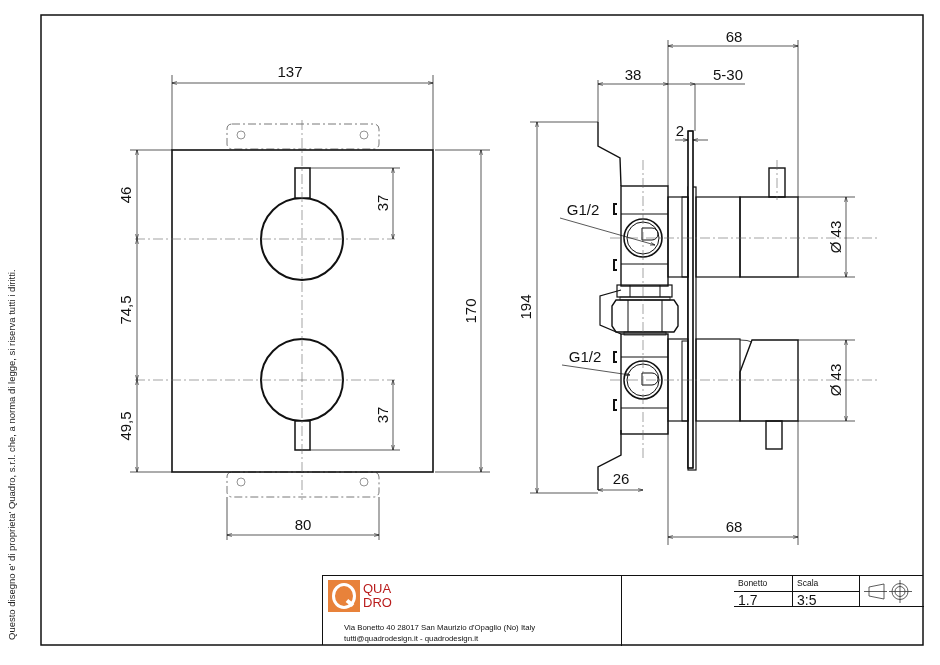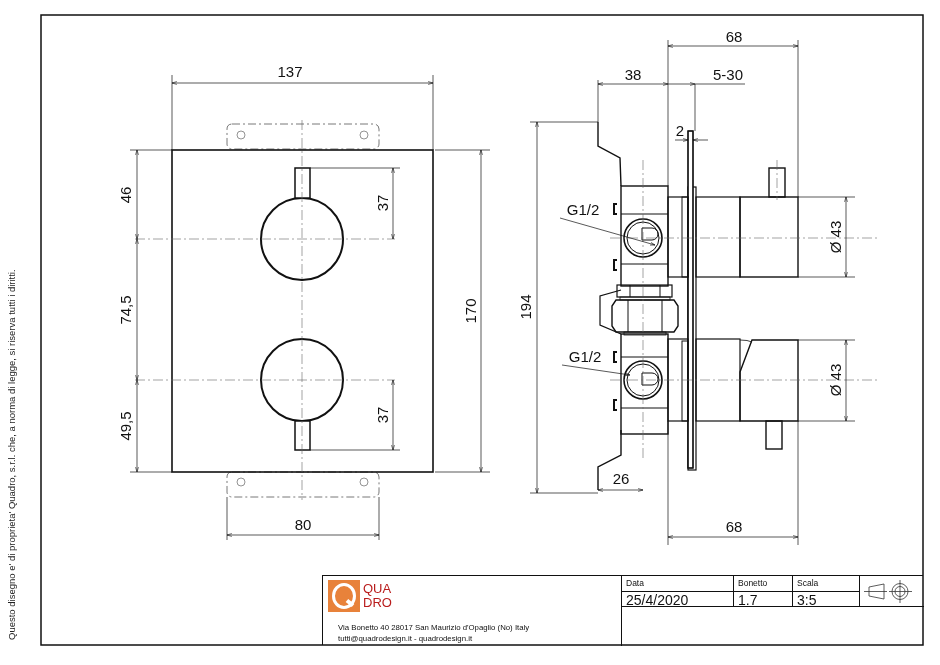--- a/index.html
+++ b/index.html
@@ -7,21 +7,21 @@
   #drawing{position:absolute;left:0;top:0;width:940px;height:665px;}
   .dim{font-family:"Liberation Sans",sans-serif;font-size:15px;fill:#111;}
   .side-note{position:absolute;left:6px;top:640px;transform-origin:0 0;transform:rotate(-90deg);font-size:9.5px;white-space:nowrap;color:#222;}
   .tb{position:absolute;left:322px;top:575px;width:601px;height:70px;border-top:1.5px solid #111;border-left:1.5px solid #111;box-sizing:border-box;}
   .tb-left{position:absolute;left:0;top:0;width:299px;height:70px;border-right:1.5px solid #111;box-sizing:border-box;}
   .logo{position:absolute;left:5px;top:4px;display:flex;align-items:center;}
   .logo-box{width:32px;height:32px;background:#e8823a;position:relative;}
   .logo-box .q{position:absolute;left:4px;top:3px;width:18px;height:20px;border:3.5px solid #fff;border-radius:50%;}
   .logo-box .tail{position:absolute;left:18px;top:21px;width:8px;height:4px;background:#fff;transform:rotate(40deg);}
   .logo-text{margin-left:3px;color:#b91c1c;font-size:13px;line-height:14px;}
-  .addr{position:absolute;left:15px;top:46px;font-size:7.8px;line-height:11px;}
+  .addr{position:absolute;left:21px;top:46px;font-size:7.8px;line-height:11px;}
   .cell{position:absolute;box-sizing:border-box;}
   .cell .lbl{font-size:8.5px;position:absolute;left:4px;top:2px;}
   .cell .val{font-size:14px;position:absolute;left:4px;top:16px;}
   .c-data{left:299px;top:0;width:112px;height:31px;border-right:1.5px solid #111;border-bottom:1.5px solid #111;}
   .c-ver{left:411px;top:0;width:59px;height:31px;border-right:1.5px solid #111;border-bottom:1.5px solid #111;}
   .c-scala{left:470px;top:0;width:67px;height:31px;border-right:1.5px solid #111;border-bottom:1.5px solid #111;}
   .c-sym{left:537px;top:0;width:64px;height:31px;border-bottom:1.5px solid #111;}
   .c-art{left:299px;top:31px;width:302px;height:39px;}
   .c-art .val{font-size:16px;top:17px;}
   .c-data .val,.c-ver .val,.c-scala .val{border-top:1.5px solid #111;left:0;right:0;padding-left:4px;top:15px;}
@@ -199,24 +199,20 @@
       <div class="logo-text">
         <div>QUA</div>
         <div>DRO</div>
       </div>
     </div>
     <div class="addr">
       <div>Via Bonetto 40  28017 San Maurizio d'Opaglio (No) Italy</div>
       <div>tutti@quadrodesign.it  -  quadrodesign.it</div>
     </div>
   </div>
-  <div class="cell c-data">
-    <span class="lbl">Data</span>
-    <span class="val">25/4/2020</span>
-  </div>
   <div class="cell c-ver">
     <span class="lbl">Bonetto</span>
     <span class="val">1.7</span>
   </div>
   <div class="cell c-scala">
     <span class="lbl">Scala</span>
     <span class="val">3:5</span>
   </div>
   <div class="cell c-sym">
     <svg width="64" height="31" viewBox="0 0 64 31">

